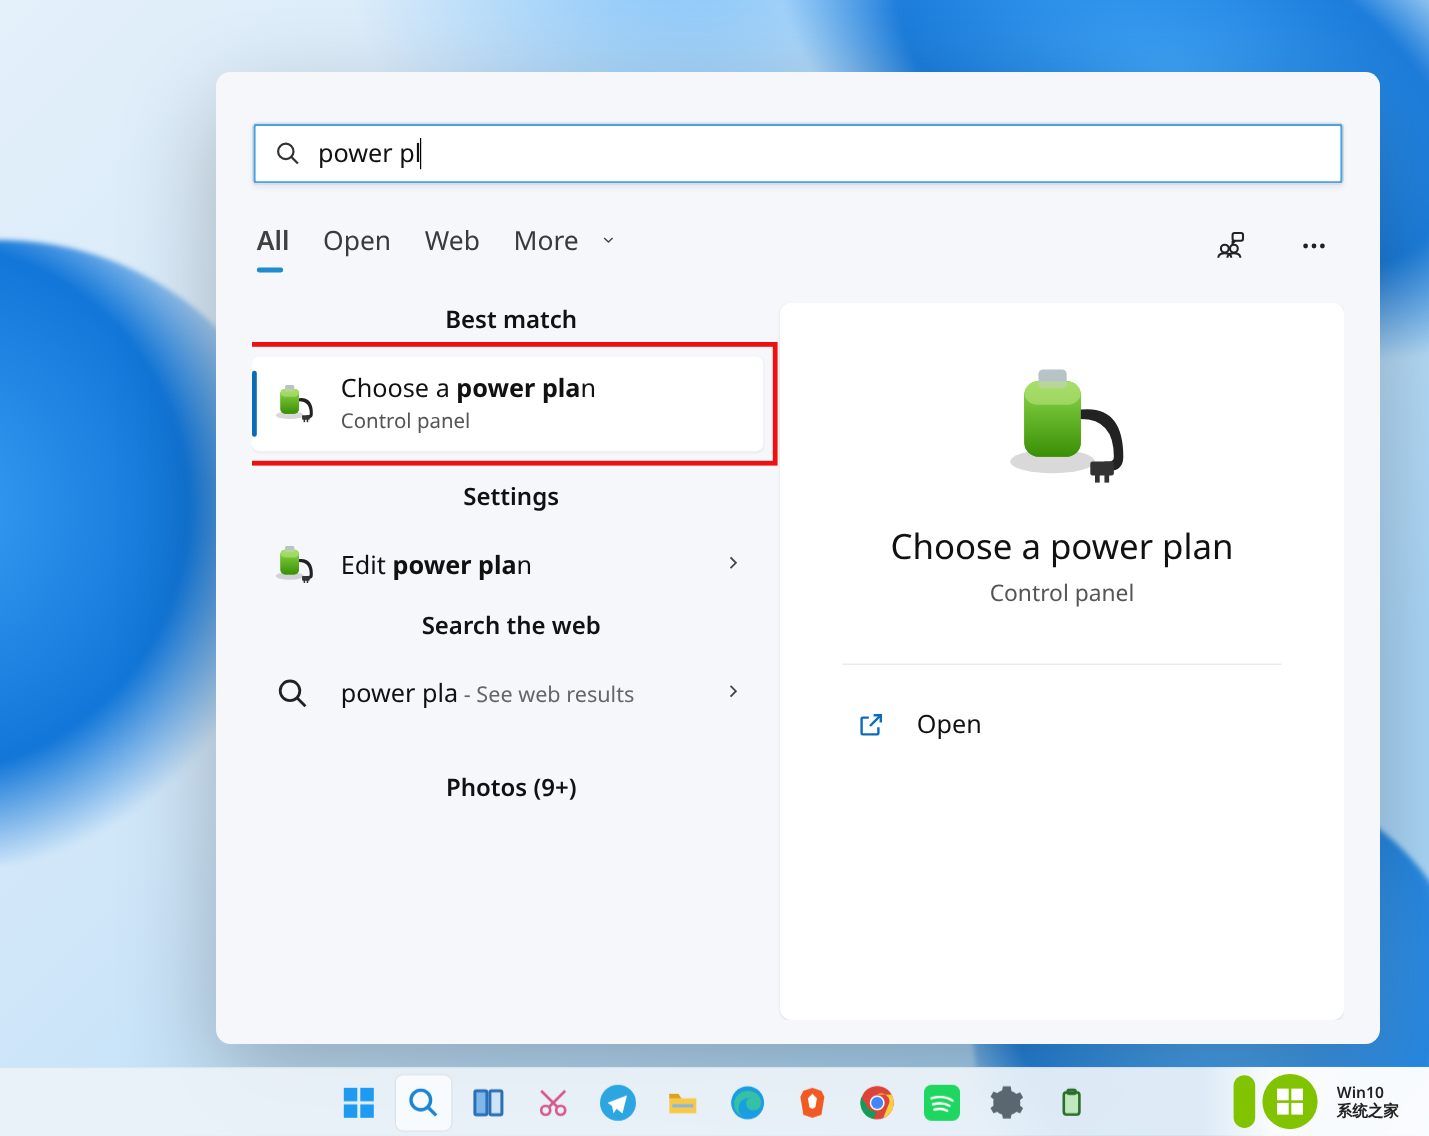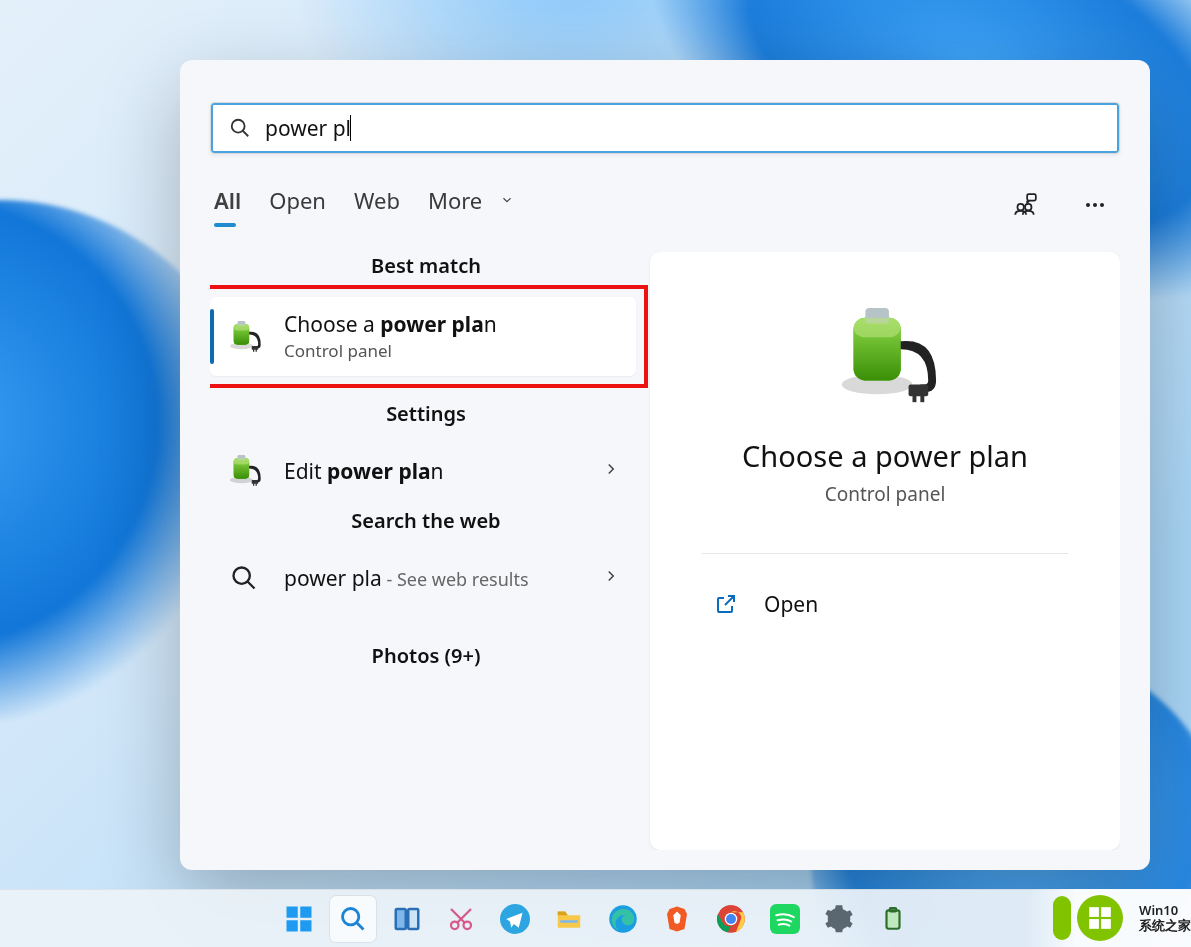--- a/index.html
+++ b/index.html
@@ -161,21 +161,21 @@
   .tb-item {
     width: 46px; height: 46px; border-radius:6px;
     display:flex; align-items:center; justify-content:center;
     cursor:pointer;
   }
   .tb-item.active-task { background: rgba(255,255,255,0.7); box-shadow: 0 0 0 1px rgba(0,0,0,0.06); }
 
   
   .watermark {
     position:absolute; right:0; bottom:0; height:58px;
-    display:flex; align-items:center; padding-right:0; gap:16px;
+    display:flex; align-items:center; padding-right:25px; gap:16px;
     background: linear-gradient(90deg, transparent 0, rgba(255,255,255,0.8) 30%);
     padding-left: 50px;
   }
   .wm-logo {
     width: 46px; height:46px; border-radius:23px; background:#82c300;
     display:flex; align-items:center; justify-content:center; position:relative;
   }
   .wm-logo::before{ content:""; position:absolute; left:-24px; width:18px; height:44px; background:#82c300; border-radius:9px; }
   .wm-text { font-size:13px; line-height:1.15; font-weight:600; color:#222; }
 </style>

